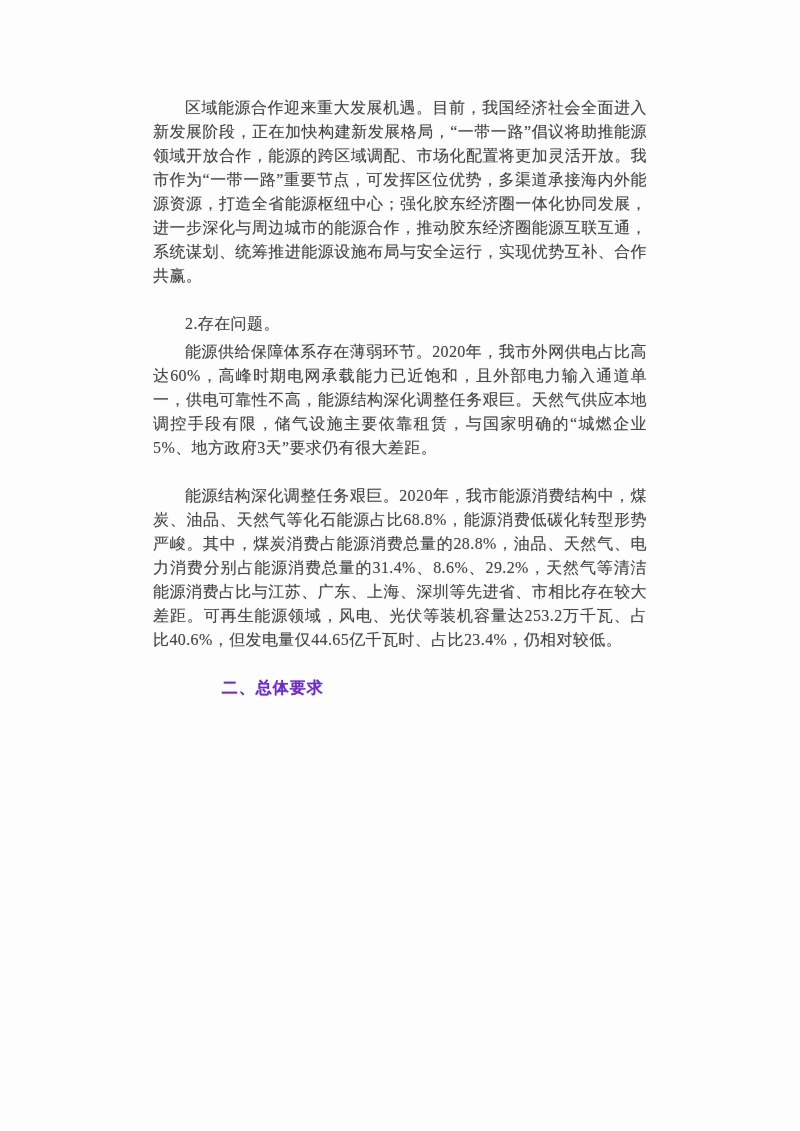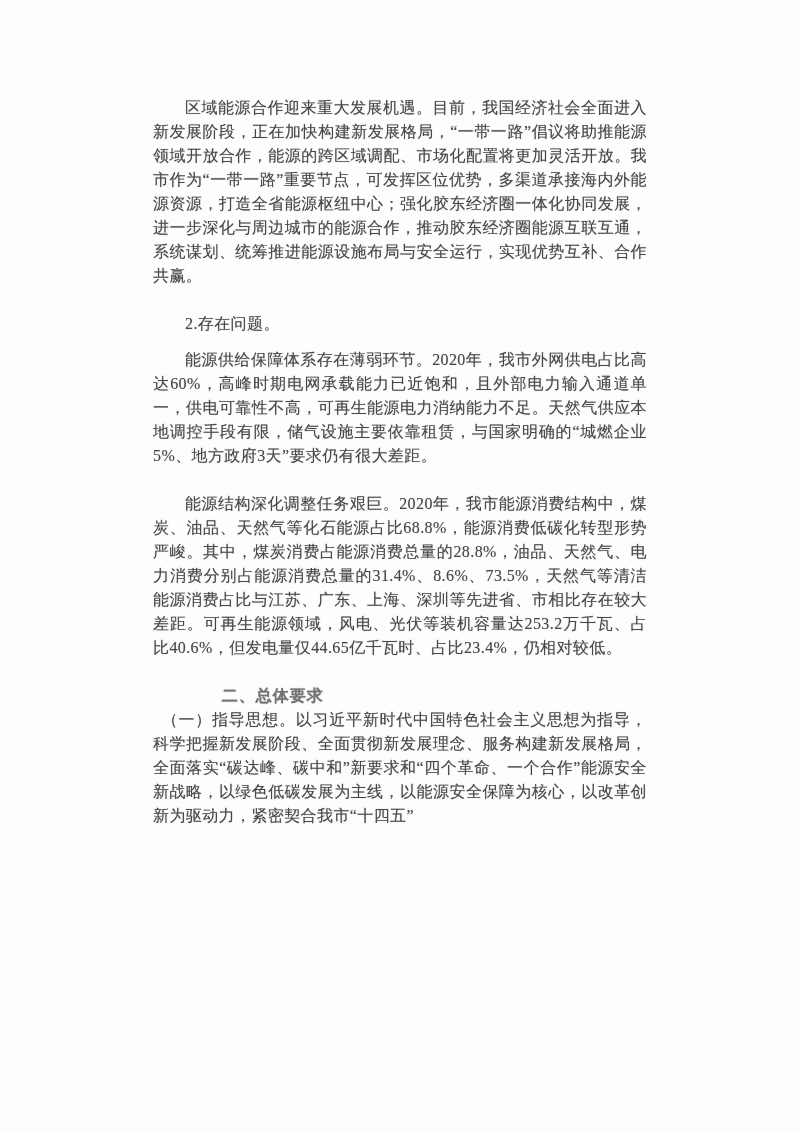--- a/index.html
+++ b/index.html
@@ -26,44 +26,43 @@
     text-align: justify;
     text-justify: inter-ideograph;
     text-shadow: 0 0 1px rgba(90, 90, 90, 0.45);
     letter-spacing: 0.4px;
   }
   .body-para {
     text-indent: 2em;
   }
   .sub-item {
     text-indent: 2em;
-    margin-bottom: 12px;
+    margin-bottom: 4px;
   }
   .paren-para {
     text-indent: 0.55em;
   }
   .section-heading {
     text-indent: 4.3em;
     font-weight: 700;
-    color: #737373;
+    color: #6d28d9;
     margin-bottom: 0;
     text-shadow: 0 0 1px rgba(60, 60, 60, 0.5);
     letter-spacing: 1px;
   }
 </style>
 </head>
 <body>
 
 <main class="page">
   <p class="doc-block body-para">区域能源合作迎来重大发展机遇。目前，我国经济社会全面进入新发展阶段，正在加快构建新发展格局，“一带一路”倡议将助推能源领域开放合作，能源的跨区域调配、市场化配置将更加灵活开放。我市作为“一带一路”重要节点，可发挥区位优势，多渠道承接海内外能源资源，打造全省能源枢纽中心；强化胶东经济圈一体化协同发展，进一步深化与周边城市的能源合作，推动胶东经济圈能源互联互通，系统谋划、统筹推进能源设施布局与安全运行，实现优势互补、合作共赢。</p>
 
   <p class="doc-block sub-item">2.存在问题。</p>
 
 
-  <p class="doc-block body-para">能源供给保障体系存在薄弱环节。2020年，我市外网供电占比高达60%，高峰时期电网承载能力已近饱和，且外部电力输入通道单一，供电可靠性不高，可再生能源电力消纳能力不足。天然气供应本地调控手段有限，储气设施主要依靠租赁，与国家明确的“城燃企业5%、地方政府3天”要求仍有很大差距。</p>
+  <p class="doc-block body-para">能源供给保障体系存在薄弱环节。2020年，我市外网供电占比高达60%，高峰时期电网承载能力已近饱和，且外部电力输入通道单一，供电可靠性不高，能源结构深化调整任务艰巨。天然气供应本地调控手段有限，储气设施主要依靠租赁，与国家明确的“城燃企业5%、地方政府3天”要求仍有很大差距。</p>
 
-  <p class="doc-block body-para">能源结构深化调整任务艰巨。2020年，我市能源消费结构中，煤炭、油品、天然气等化石能源占比68.8%，能源消费低碳化转型形势严峻。其中，煤炭消费占能源消费总量的28.8%，油品、天然气、电力消费分别占能源消费总量的31.4%、8.6%、73.5%，天然气等清洁能源消费占比与江苏、广东、上海、深圳等先进省、市相比存在较大差距。可再生能源领域，风电、光伏等装机容量达253.2万千瓦、占比40.6%，但发电量仅44.65亿千瓦时、占比23.4%，仍相对较低。</p>
+  <p class="doc-block body-para">能源结构深化调整任务艰巨。2020年，我市能源消费结构中，煤炭、油品、天然气等化石能源占比68.8%，能源消费低碳化转型形势严峻。其中，煤炭消费占能源消费总量的28.8%，油品、天然气、电力消费分别占能源消费总量的31.4%、8.6%、29.2%，天然气等清洁能源消费占比与江苏、广东、上海、深圳等先进省、市相比存在较大差距。可再生能源领域，风电、光伏等装机容量达253.2万千瓦、占比40.6%，但发电量仅44.65亿千瓦时、占比23.4%，仍相对较低。</p>
 
 
   <p class="doc-block section-heading">二、总体要求</p>
 
-  <p class="doc-block paren-para">（一）指导思想。以习近平新时代中国特色社会主义思想为指导，科学把握新发展阶段、全面贯彻新发展理念、服务构建新发展格局，全面落实“碳达峰、碳中和”新要求和“四个革命、一个合作”能源安全新战略，以绿色低碳发展为主线，以能源安全保障为核心，以改革创新为驱动力，紧密契合我市“十四五”</p>
 </main>
 
 </body></html>

